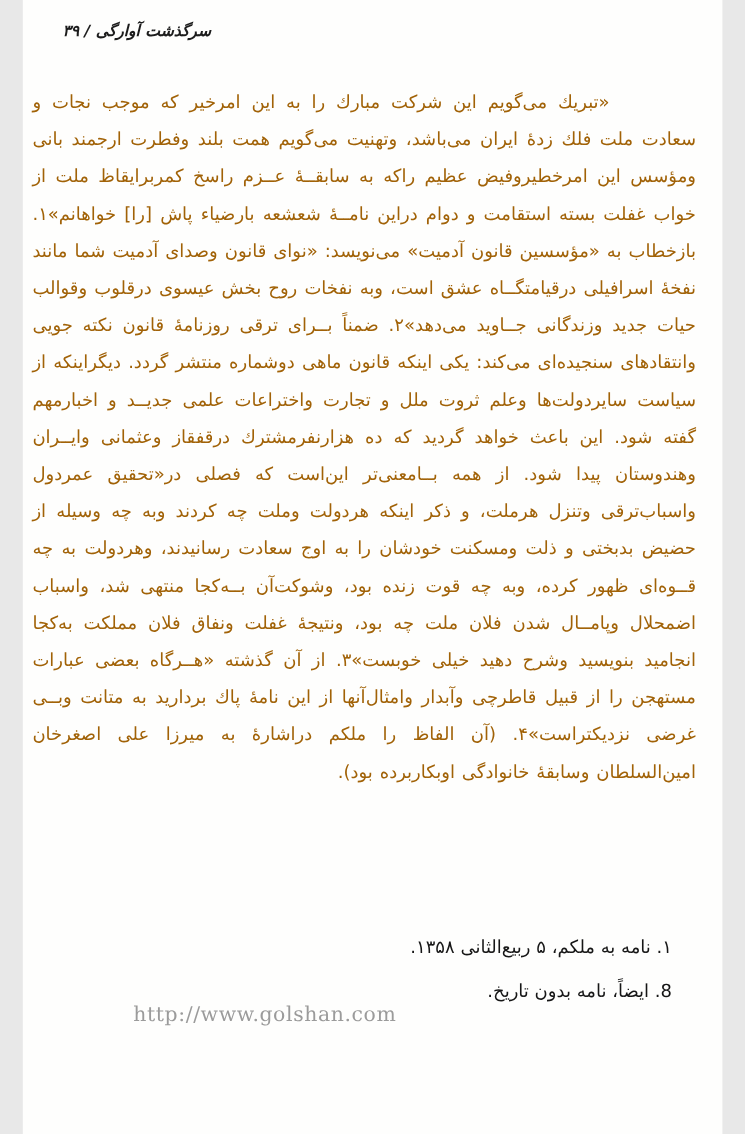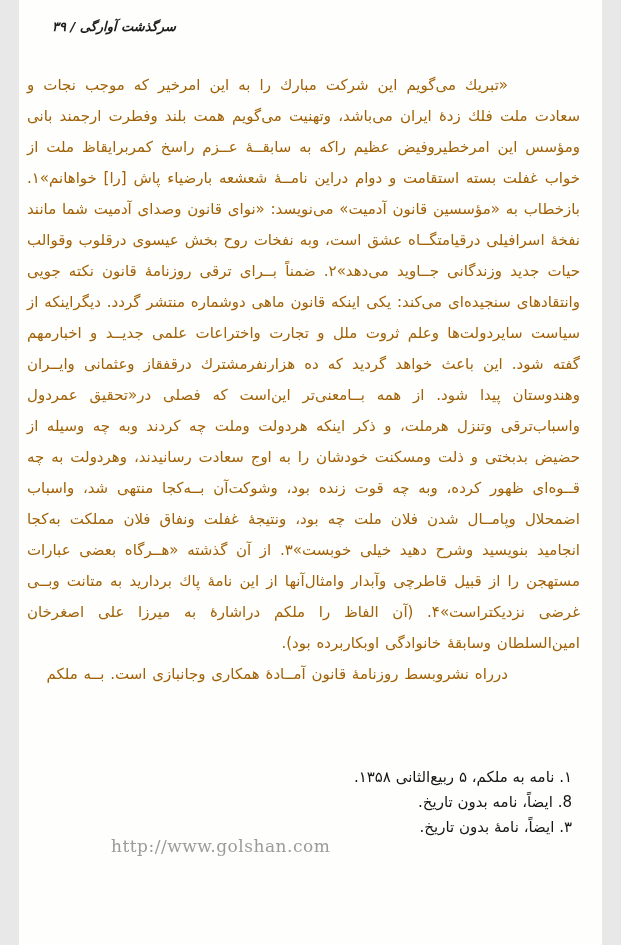--- a/index.html
+++ b/index.html
@@ -49,21 +49,21 @@
     position: absolute;
     top: 765px;
     right: 30px;
     left: 19px;
     direction: rtl;
     text-align: right;
     font-size: 15px;
     line-height: 25px;
     color: #161616;
   }
-  .footnote { margin: 0; }
+  .footnote { margin: 12px; }
   .watermark {
     position: absolute;
     top: 836px;
     left: 92px;
     direction: ltr;
     font-family: "DejaVu Serif", serif;
     font-size: 17px;
     font-weight: normal;
     color: #9b9b9b;
     letter-spacing: 0.5px;
@@ -73,24 +73,22 @@
 </style>
 </head>
 <body>
 
 <div class="page">
 
   <div class="running-header">سرگذشت آوارگی / ۳۹</div>
 
   <div class="body-text">
     <p>«تبریك می‌گویم این شركت مبارك را به این امرخیر كه موجب نجات و سعادت ملت فلك زدهٔ ایران می‌باشد، وتهنیت می‌گویم همت بلند وفطرت ارجمند بانی ومؤسس این امرخطیروفیض عظیم راكه به سابقــهٔ عــزم راسخ كمربرایقاظ ملت از خواب غفلت بسته استقامت و دوام دراین نامــهٔ شعشعه بارضیاء پاش [را] خواهانم»۱. بازخطاب به «مؤسسین قانون آدمیت» می‌نویسد: «نوای قانون وصدای آدمیت شما مانند نفخهٔ اسرافیلی درقیامتگــاه عشق است، وبه نفخات روح بخش عیسوی درقلوب وقوالب حیات جدید وزندگانی جــاوید می‌دهد»۲. ضمناً بــرای ترقی روزنامهٔ قانون نكته جویی وانتقادهای سنجیده‌ای می‌كند: یكی اینكه قانون ماهی دوشماره منتشر گردد. دیگراینكه از سیاست سایردولت‌ها وعلم ثروت ملل و تجارت واختراعات علمی جدیــد و اخبارمهم گفته شود. این باعث خواهد گردید كه ده هزارنفرمشترك درقفقاز وعثمانی وایــران وهندوستان پیدا شود. از همه بــامعنی‌تر این‌است كه فصلی در«تحقیق عمردول واسباب‌ترقی وتنزل هرملت، و ذكر اینكه هردولت وملت چه كردند وبه چه وسیله از حضیض بدبختی و ذلت ومسكنت خودشان را به اوج سعادت رسانیدند، وهردولت به چه قــوه‌ای ظهور كرده، وبه چه قوت زنده بود، وشوكت‌آن بــه‌كجا منتهی شد، واسباب اضمحلال وپامــال شدن فلان ملت چه بود، ونتیجهٔ غفلت ونفاق فلان مملكت به‌كجا انجامید بنویسید وشرح دهید خیلی خوبست»۳. از آن گذشته «هــرگاه بعضی عبارات مستهجن را از قبیل قاطرچی وآبدار وامثال‌آنها از این نامهٔ پاك بردارید به متانت وبــی غرضی نزدیكتراست»۴. (آن الفاظ را ملكم دراشارهٔ به میرزا علی اصغرخان امین‌السلطان وسابقهٔ خانوادگی اوبكاربرده بود).</p>
-    <p>درراه نشروبسط روزنامهٔ قانون آمــادهٔ همكاری وجانبازی است. بــه ملكم</p>
   </div>
 
   <div class="footnotes">
     <p class="footnote">۱. نامه به ملكم، ۵ ربیع‌الثانی ۱۳۵۸.</p>
     <p class="footnote">8. ایضاً، نامه بدون تاریخ.</p>
-    <p class="footnote">۳. ایضاً، نامهٔ بدون تاریخ.</p>
   </div>
 
   <div class="watermark">http://www.golshan.com</div>
 
 </div>
 
 </body></html>

